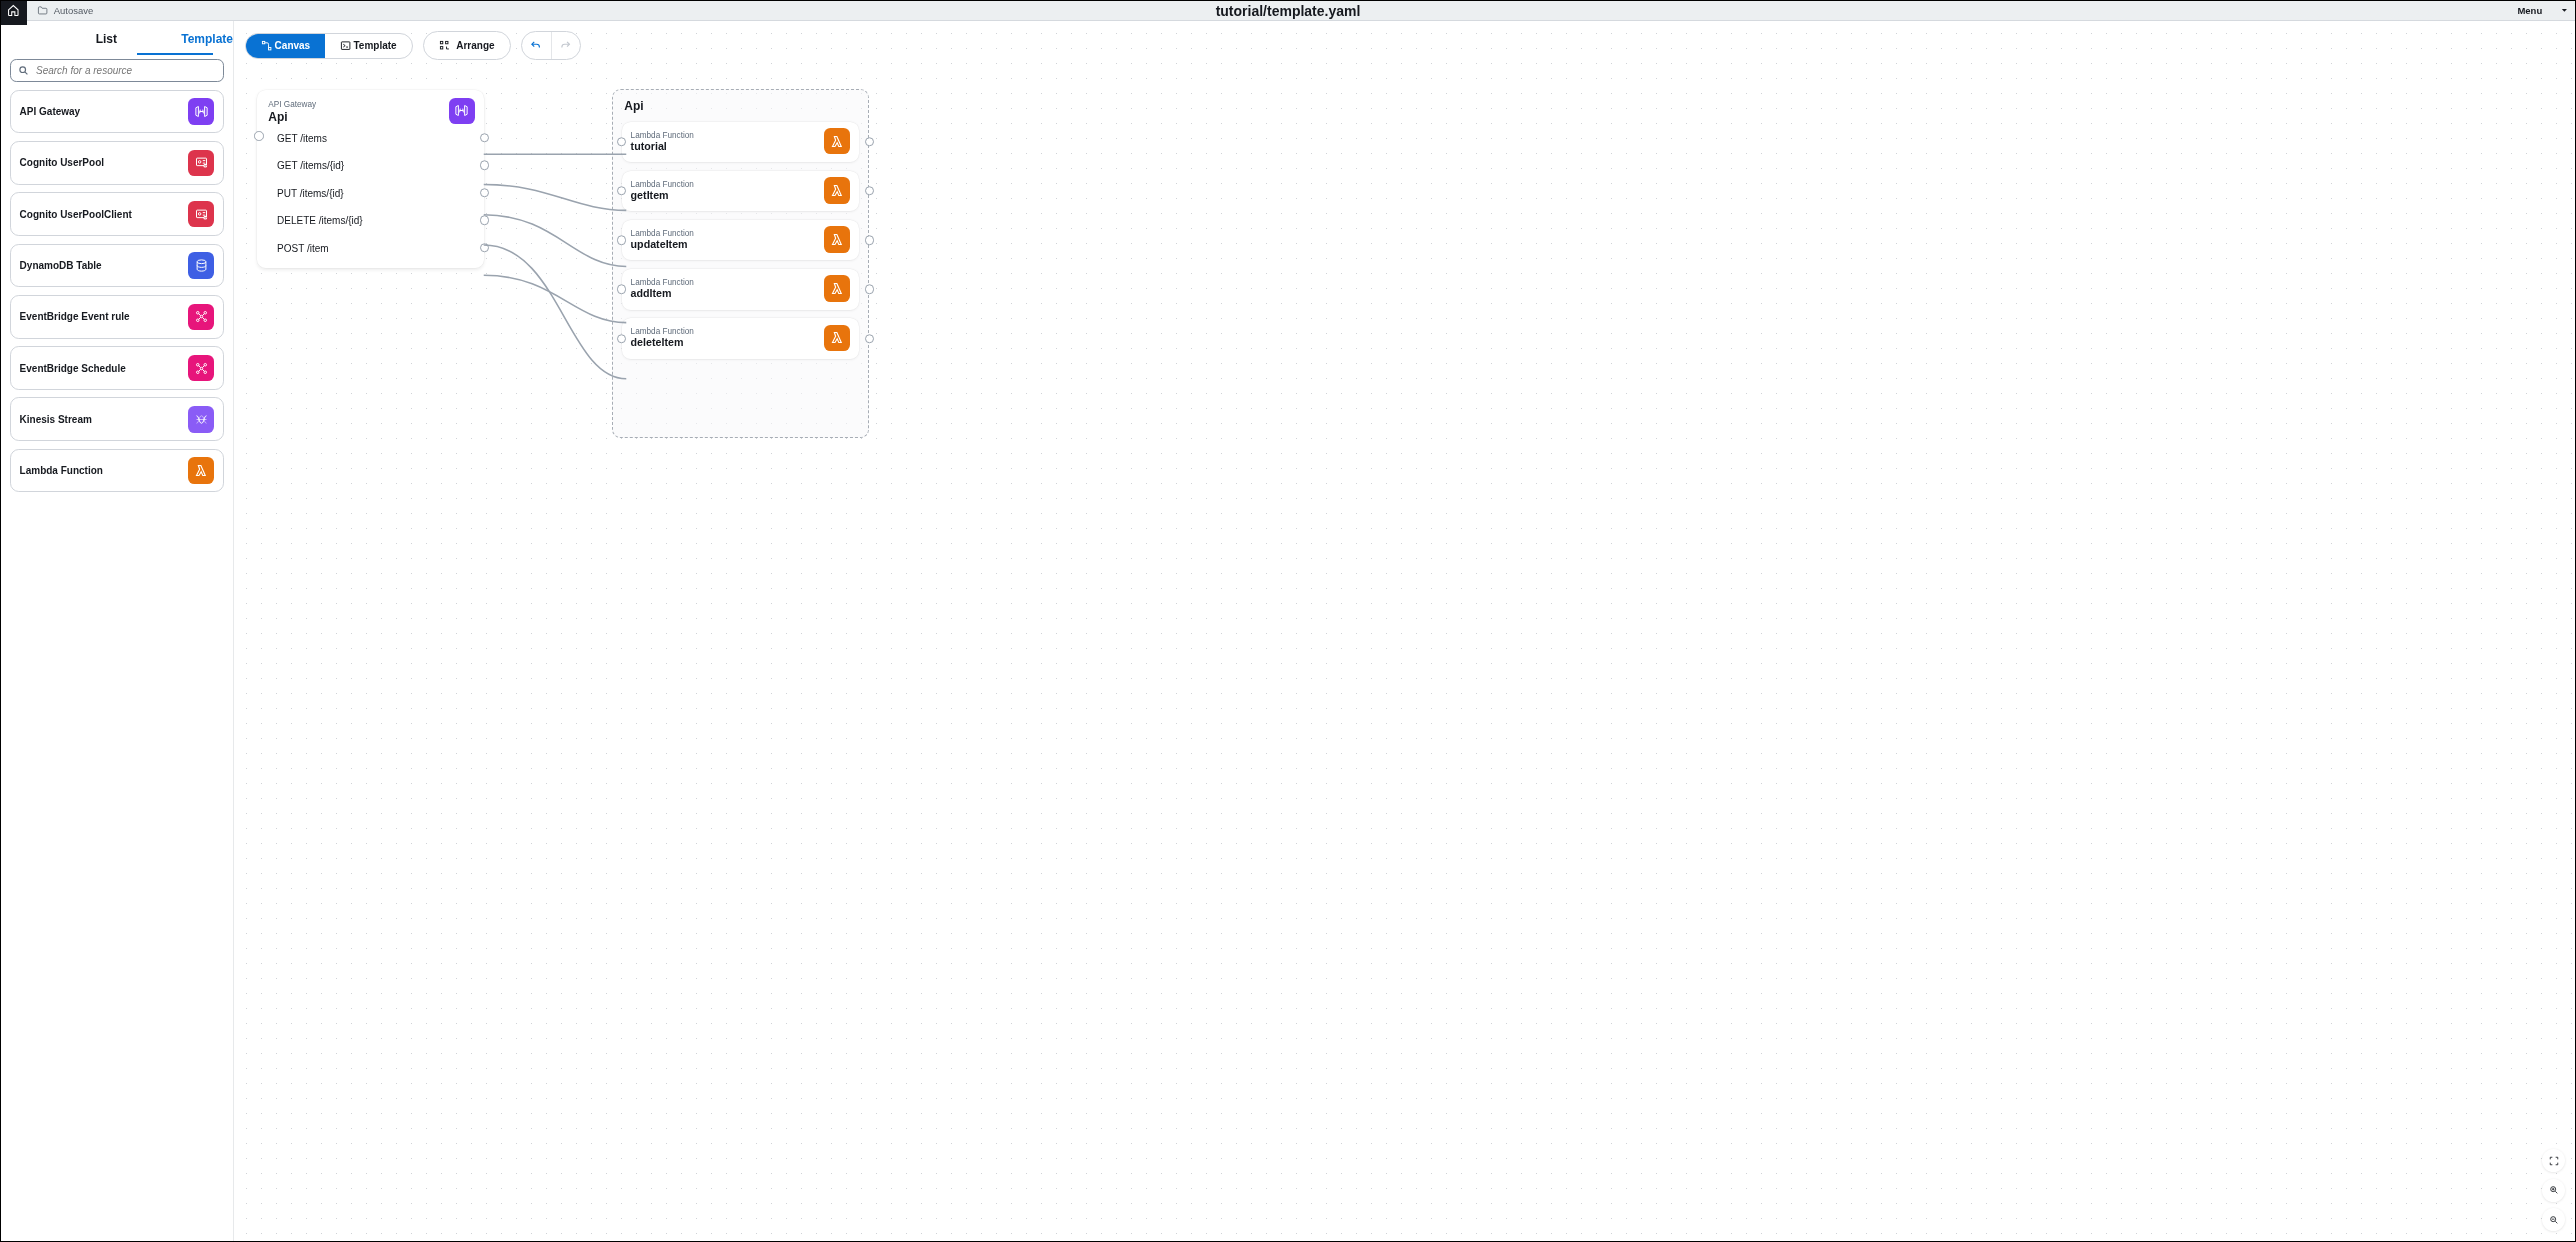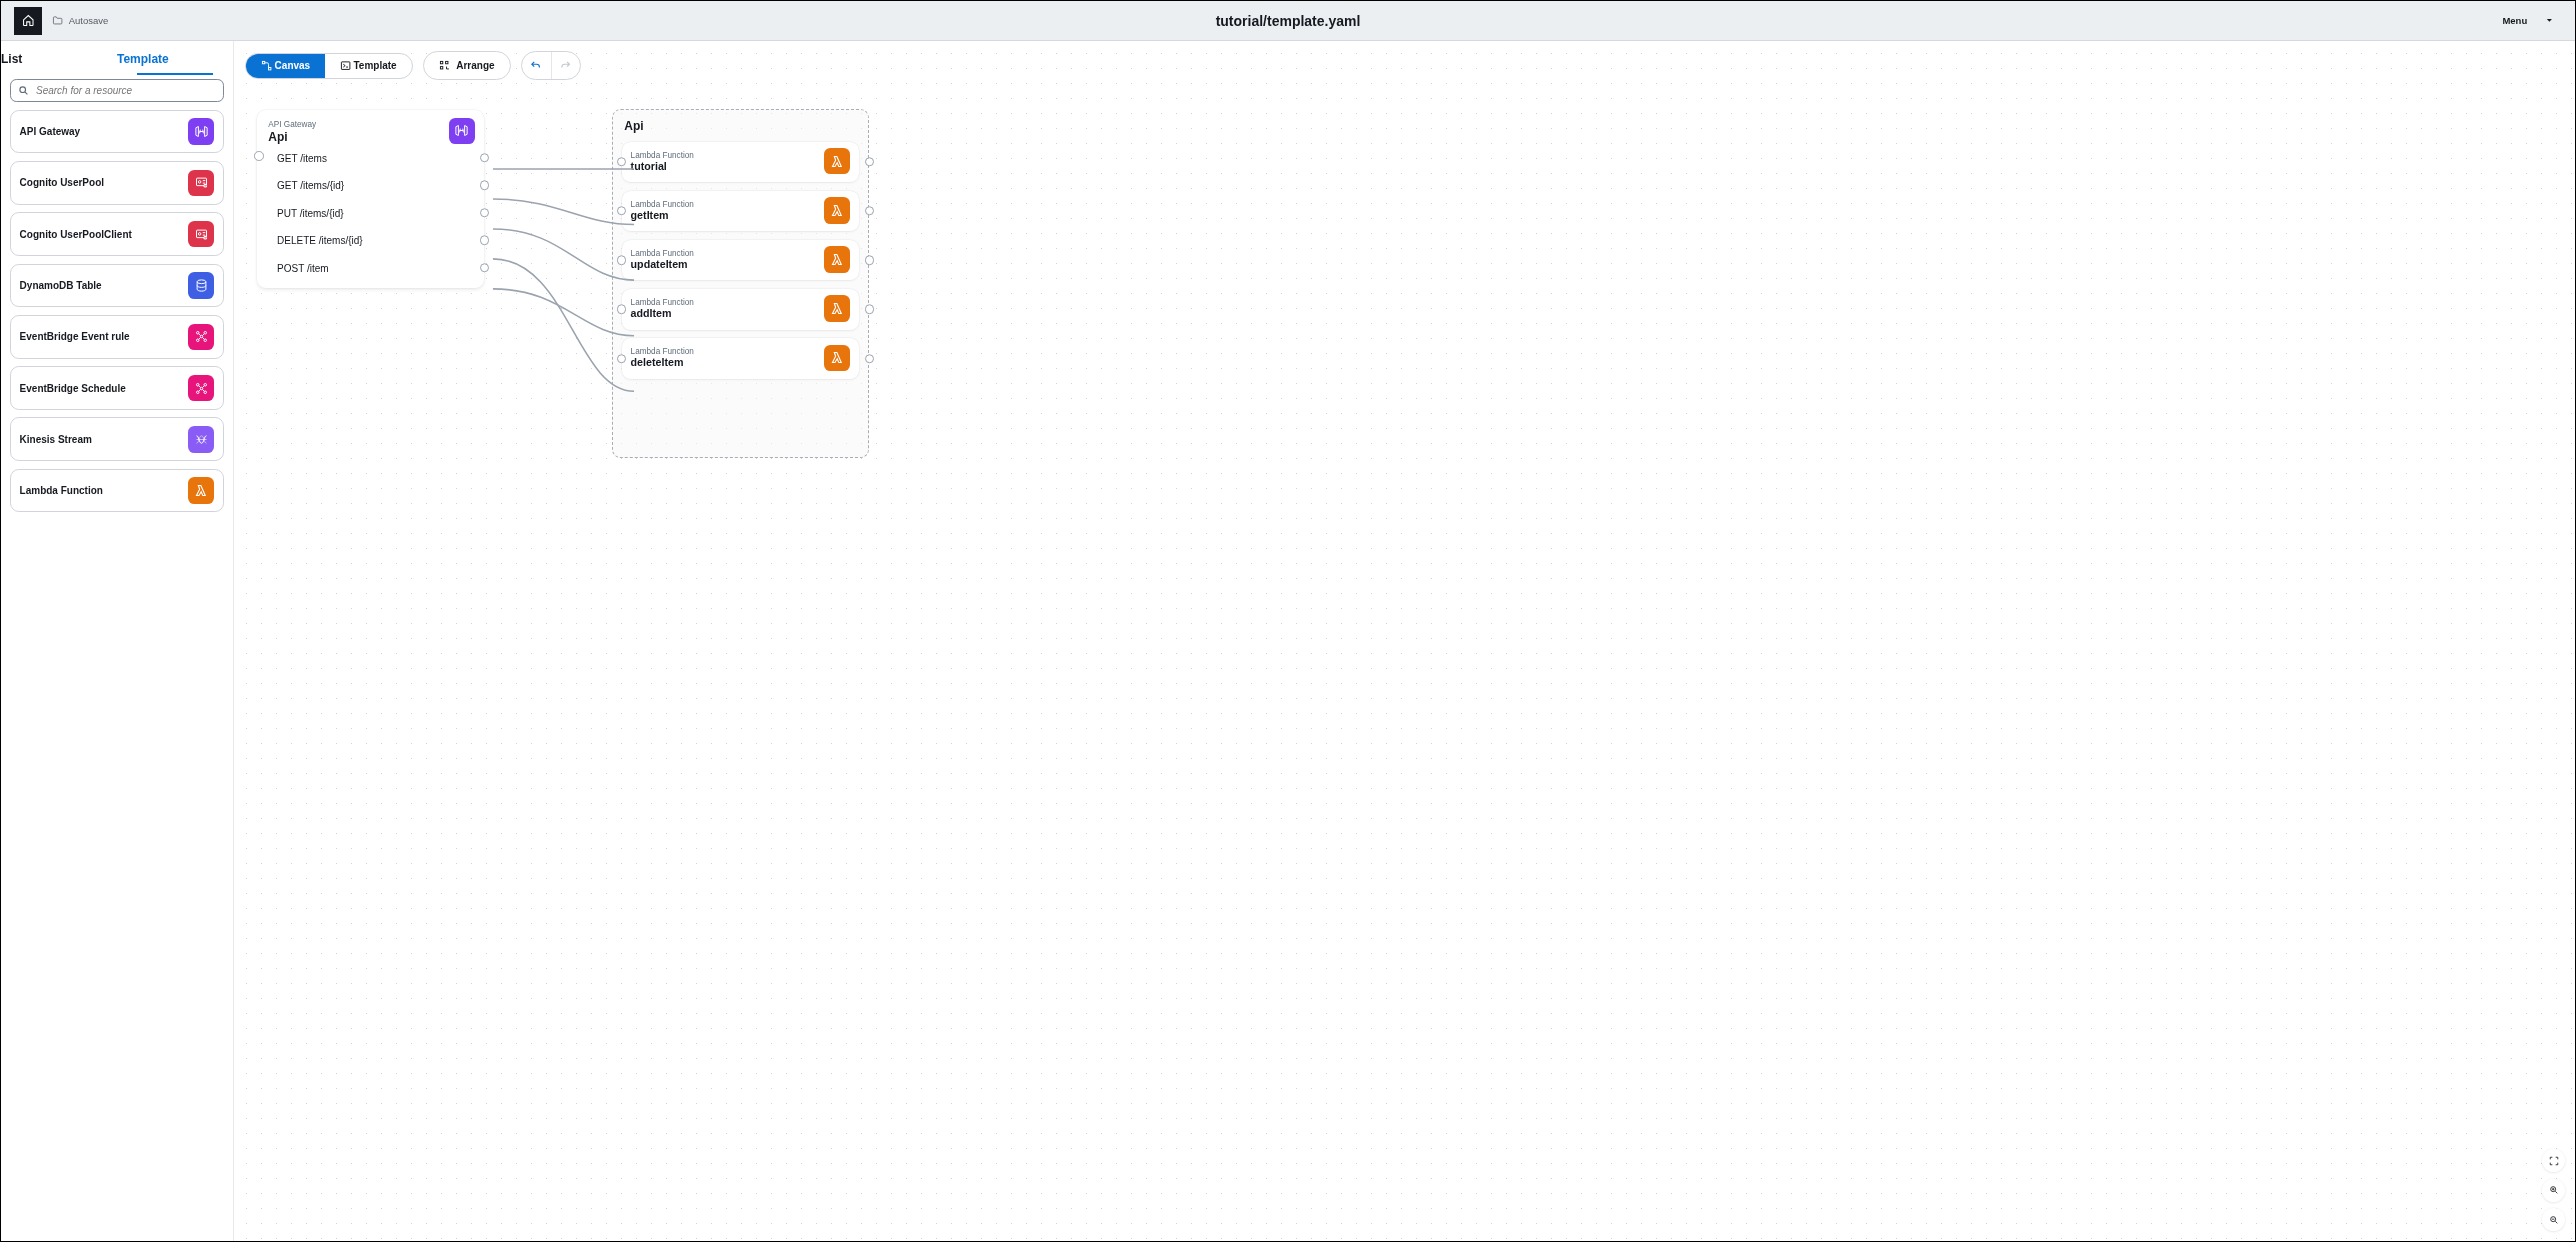--- a/index.html
+++ b/index.html
@@ -1,30 +1,30 @@
 <!DOCTYPE html>
 <html style="font-size:10px"><head>
 <meta charset="utf-8">
 <style>
 * { box-sizing: border-box; margin: 0; padding: 0; }
 html, body { width: 100%; height: 100%; font-family: -apple-system, BlinkMacSystemFont, "Segoe UI", Helvetica, Arial, sans-serif; }
 body { display: flex; flex-direction: column; background: #fff; border: 1.9px solid #000; overflow: hidden; }
 
 
-.topbar { height: 40px; background: #eceff1; display: flex; align-items: center; padding: 0 21px; border-bottom: 0.6px solid #d5d9de; position: relative; text-align: center; }
+.topbar { height: 20px; background: #eceff1; display: flex; align-items: center; padding: 0 6px; border-bottom: 0.6px solid #d5d9de; position: relative; text-align: center; }
 .home-btn { width: 28px; height: 28px; background: #16191f; display: flex; align-items: center; justify-content: center; margin-left: -7.6px; margin-right: 10px; cursor: pointer; }
 .autosave { display: flex; align-items: center; gap: 5px; color: #545b64; font-size: 9.5px; }
 .title-center { position: absolute; left: 50%; transform: translateX(-50%); font-weight: 700; font-size: 14px; color: #16191f; }
 .menu-right { margin-left: auto; display: flex; align-items: center; gap: 18px; font-weight: 700; font-size: 9.5px; color: #16191f; cursor: pointer; }
 
 
 .main { flex: 1; display: flex; min-height: 0; }
 .sidebar { width: 233px; display: flex; flex-direction: column; border-right: 0.6px solid #e7e9eb; background: #fff; }
 .tabs { display: flex; }
-.tab { flex: 1; text-align: left; padding: 11.3px 0 8.8px; font-size: 12px; font-weight: 700; color: #16191f; cursor: pointer; position: relative; }
+.tab { flex: 1; text-align: right; padding: 11.3px 0 8.8px; font-size: 12px; font-weight: 700; color: #16191f; cursor: pointer; position: relative; }
 .tab.active { color: #0972d3; }
 .tab.active::after { content: ""; position: absolute; left: 50%; transform: translateX(-50%); bottom: 0; width: 76px; height: 2.5px; background: #0972d3; }
 .search-wrap { padding: 3.8px 8.8px 7.6px; }
 .search { display: flex; align-items: center; gap: 6.3px; border: 1.3px solid #7d8998; border-radius: 6.3px; padding: 5px 7.6px; }
 .search input { border: none; outline: none; flex: 1; font-size: 10px; font-style: italic; color: #5f6b7a; }
 .resource-list { flex: 1; overflow-y: auto; padding: 0 8.8px 3.8px; }
 .resource-item { display: flex; align-items: center; justify-content: space-between; border: 0.6px solid #d1d5db; border-radius: 8.8px; padding: 7.6px 8.8px; margin-bottom: 7.6px; cursor: pointer; }
 .resource-item span.lbl { font-weight: 700; font-size: 10px; color: #16191f; }
 .res-icon { width: 26.5px; height: 26.5px; border-radius: 6.3px; display: flex; align-items: center; justify-content: center; flex-shrink: 0; }
 .res-icon svg { width: 15px; height: 15px; }

